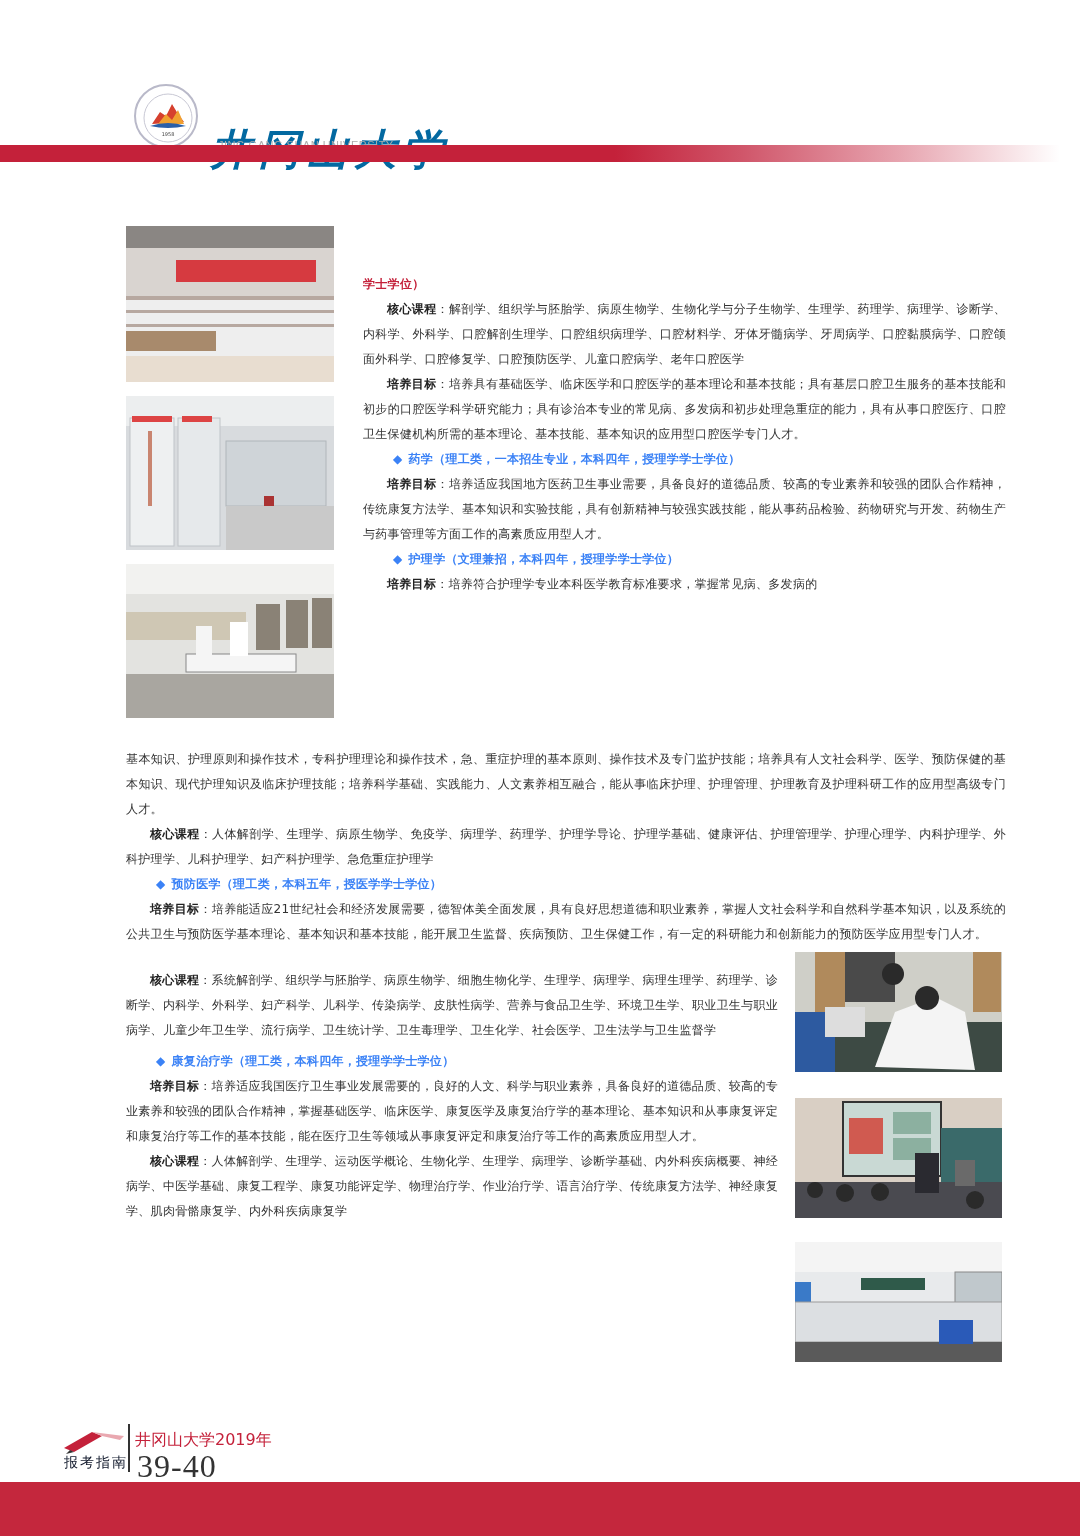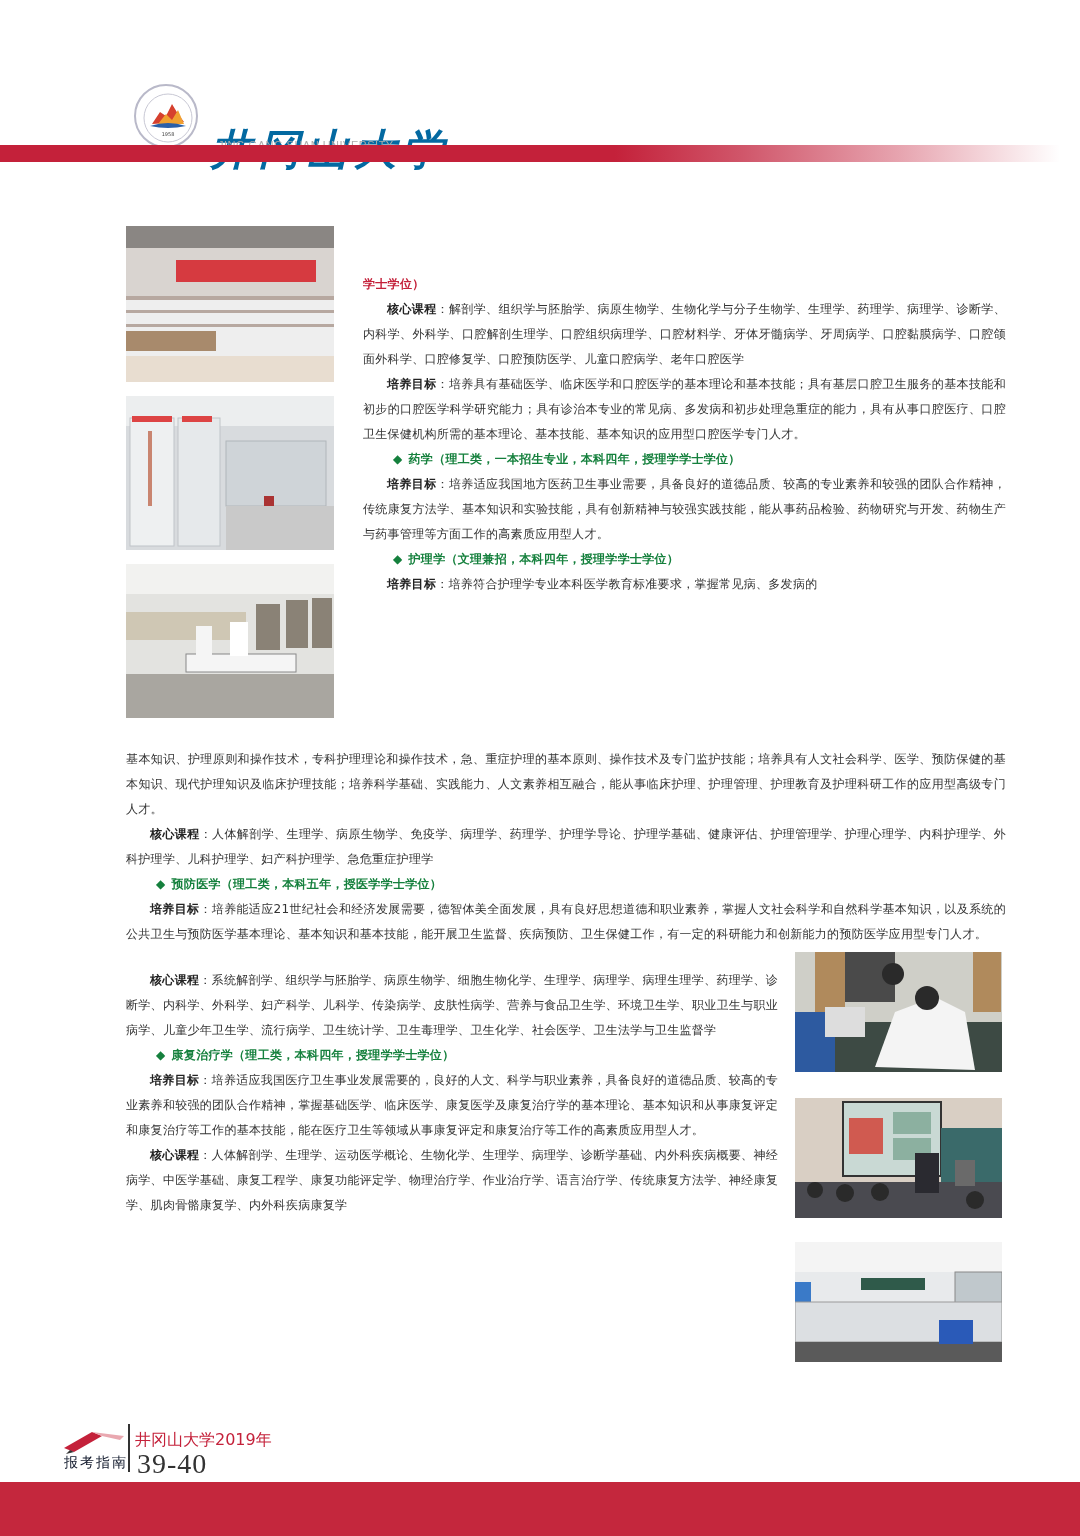--- a/index.html
+++ b/index.html
@@ -33,36 +33,36 @@
   .photo { position:absolute; overflow:hidden; }
   .photo svg { display:block; }
   
   .text-block {
     position:absolute; font-size:12px; line-height:25px; letter-spacing:0.3px;
     text-align:justify; color:#333;
   }
   .para { margin:0; text-indent:2em; }
   .para.no-indent { text-indent:0; }
   .para b { color:#222; font-weight:bold; }
-  .heading { color:#15803d; font-weight:bold; margin:0; padding-left:2.5em; }
+  .heading { color:#3b82f6; font-weight:bold; margin:0; padding-left:2.5em; }
   .heading .dia { margin-right:6px; }
   .heading-cont { color:#c4213a; font-weight:bold; margin:0; }
   
   .footer-logo { position:absolute; left:62px; top:1428px; }
   .footer-guide {
     position:absolute; left:64px; top:1454px; font-size:14px; color:#0f172a;
     letter-spacing:2px; font-family:"DejaVu Serif", serif;
   }
   .footer-divider { position:absolute; left:128px; top:1424px; width:2px; height:48px; background:#333; }
   .footer-title {
     position:absolute; left:135px; top:1430px; font-size:16px; font-weight:normal; color:#c4213a;
   }
   .footer-pages {
     position:absolute; left:137px; top:1448px; font-family:"Liberation Serif", serif;
-    font-size:28px; color:#333; letter-spacing:1px;
+    font-size:32px; color:#333; letter-spacing:1px;
   }
   .bottom-bar { position:absolute; left:0; top:1482px; width:1080px; height:54px; background:#c4273d; }
 </style>
 </head>
 <body>
 
 <div class="logo-emblem">
   <svg width="64" height="64" viewBox="0 0 64 64">
     <circle cx="32" cy="32" r="24" fill="none" stroke="#c8c8d4" stroke-width="1"></circle>
     <polygon points="16,38 24,26 30,30 36,18 42,28 48,36" fill="#d6402e"></polygon>
@@ -179,21 +179,21 @@
 
 <div class="text-block" style="left:126px;top:747px;width:880px;">
   <p class="para no-indent">基本知识、护理原则和操作技术，专科护理理论和操作技术，急、重症护理的基本原则、操作技术及专门监护技能；培养具有人文社会科学、医学、预防保健的基本知识、现代护理知识及临床护理技能；培养科学基础、实践能力、人文素养相互融合，能从事临床护理、护理管理、护理教育及护理科研工作的应用型高级专门人才。</p>
   <p class="para"><b>核心课程</b><span>：人体解剖学、生理学、病原生物学、免疫学、病理学、药理学、护理学导论、护理学基础、健康评估、护理管理学、护理心理学、内科护理学、外科护理学、儿科护理学、妇产科护理学、急危重症护理学</span></p>
   <p class="heading" style="padding-left:2.5em;"><span class="dia">◆</span><span>预防医学（理工类，本科五年，授医学学士学位）</span></p>
   <p class="para"><b>培养目标</b><span>：培养能适应21世纪社会和经济发展需要，德智体美全面发展，具有良好思想道德和职业素养，掌握人文社会科学和自然科学基本知识，以及系统的公共卫生与预防医学基本理论、基本知识和基本技能，能开展卫生监督、疾病预防、卫生保健工作，有一定的科研能力和创新能力的预防医学应用型专门人才。</span></p>
 </div>
 
 <div class="text-block" style="left:126px;top:968px;width:652px;">
   <p class="para"><b>核心课程</b><span>：系统解剖学、组织学与胚胎学、病原生物学、细胞生物化学、生理学、病理学、病理生理学、药理学、诊断学、内科学、外科学、妇产科学、儿科学、传染病学、皮肤性病学、营养与食品卫生学、环境卫生学、职业卫生与职业病学、儿童少年卫生学、流行病学、卫生统计学、卫生毒理学、卫生化学、社会医学、卫生法学与卫生监督学</span></p>
-  <p class="heading" style=""><span class="dia">◆</span><span>康复治疗学（理工类，本科四年，授理学学士学位）</span></p>
+  <p class="heading" style="margin-top:6px;"><span class="dia">◆</span><span>康复治疗学（理工类，本科四年，授理学学士学位）</span></p>
   <p class="para"><b>培养目标</b><span>：培养适应我国医疗卫生事业发展需要的，良好的人文、科学与职业素养，具备良好的道德品质、较高的专业素养和较强的团队合作精神，掌握基础医学、临床医学、康复医学及康复治疗学的基本理论、基本知识和从事康复评定和康复治疗等工作的基本技能，能在医疗卫生等领域从事康复评定和康复治疗等工作的高素质应用型人才。</span></p>
   <p class="para" style="margin-top:0;"><b>核心课程</b><span>：人体解剖学、生理学、运动医学概论、生物化学、生理学、病理学、诊断学基础、内外科疾病概要、神经病学、中医学基础、康复工程学、康复功能评定学、物理治疗学、作业治疗学、语言治疗学、传统康复方法学、神经康复学、肌肉骨骼康复学、内外科疾病康复学</span></p>
 </div>
 
 <div class="footer-logo">
   <svg width="64" height="26" viewBox="0 0 64 26">
     <polygon points="2,20 30,4 40,8 12,24" fill="#c4213a"></polygon>
     <polygon points="30,4 62,8 58,12 40,8" fill="#e9a8b0"></polygon>
     <polygon points="8,22 12,24 4,26" fill="#333"></polygon>
   </svg>

